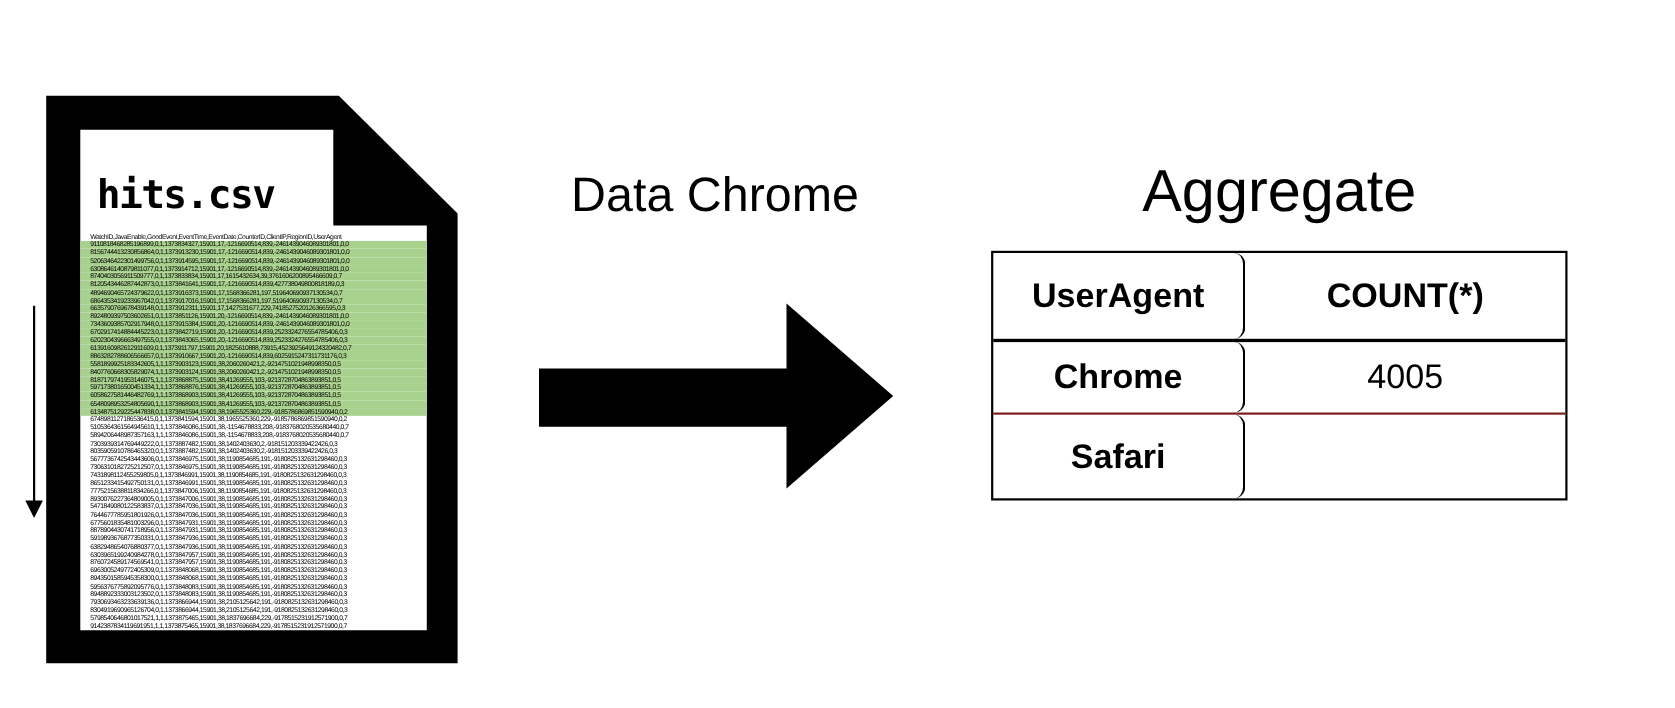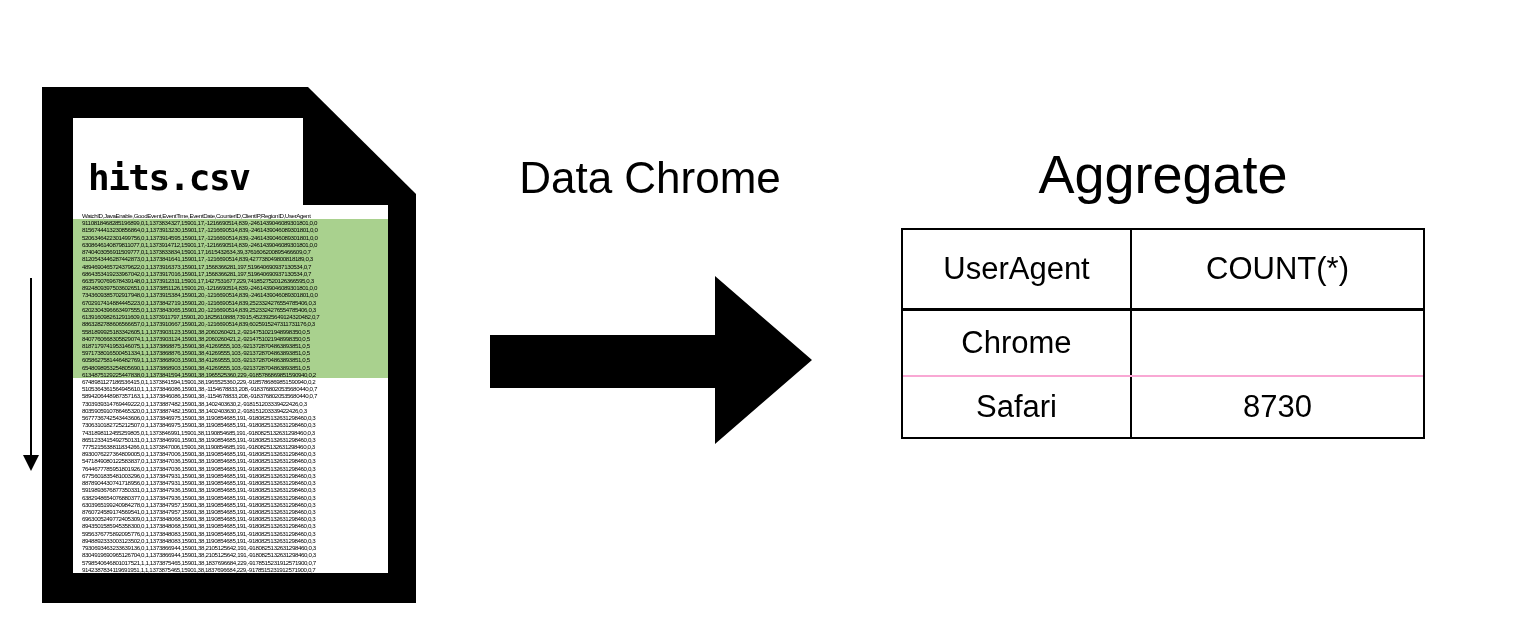--- a/index.html
+++ b/index.html
@@ -39,29 +39,29 @@
     text-align: center; font-size: 54px; color: #000; white-space: nowrap;
   }
 
   
   .agg-table {
     position: absolute; left: 901px; top: 228px; width: 524px;
     border: 2px solid #000; box-sizing: border-box; background: #fff;
   }
   .agg-row { display: flex; }
   .agg-row.header { height: 78px; border-bottom: 3px solid #000; }
-  .agg-row.r1 { height: 64px; border-bottom: 2px solid #f9a8d4; }
-  .agg-row.r2 { height: 60px; }
+  .agg-row.r1 { height: 64px; border-bottom: 2px solid #7f1d1d; }
+  .agg-row.r2 { height: 76px; }
   .agg-cell {
     display: flex; align-items: center; justify-content: center;
     font-size: 31px; box-sizing: border-box;
   }
   .agg-cell.c1 { width: 229px; border-right: 2px solid #000; }
   .agg-cell.c2 { flex: 1; }
-  .agg-cell.bold { font-weight: normal; }
+  .agg-cell.bold { font-weight: bold; border-radius: 10px; }
 </style>
 </head>
 <body>
 
 <svg class="layer" width="1523" height="644" viewBox="0 0 1523 644">
   <polygon points="42,87 308,87 416,194 416,603 42,603" fill="#000000"></polygon>
   <polygon points="73,118 303,118 303,205 388,205 388,573 73,573" fill="#ffffff"></polygon>
   <g>
     <line x1="31" y1="278" x2="31" y2="456" stroke="#000000" stroke-width="2"></line>
     <polygon points="23,455 39,455 31,471" fill="#000000"></polygon>
@@ -130,18 +130,18 @@
 <div class="label-data-stream">Data Chrome</div>
 <div class="label-aggregate">Aggregate</div>
 
 <div class="agg-table">
   <div class="agg-row header">
     <div class="agg-cell c1 bold">UserAgent</div>
     <div class="agg-cell c2 bold">COUNT(*)</div>
   </div>
   <div class="agg-row r1">
     <div class="agg-cell c1 bold">Chrome</div>
+    <div class="agg-cell c2">4005</div>
   </div>
   <div class="agg-row r2">
     <div class="agg-cell c1 bold">Safari</div>
-    <div class="agg-cell c2">8730</div>
   </div>
 </div>
 
 </body></html>

